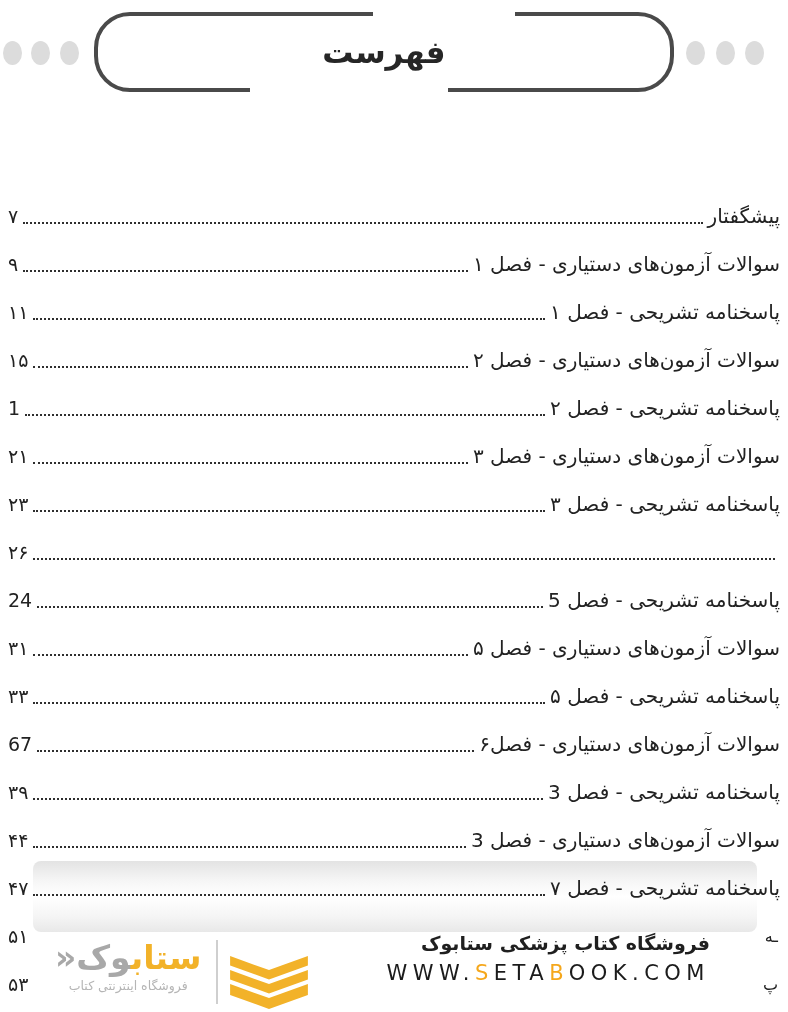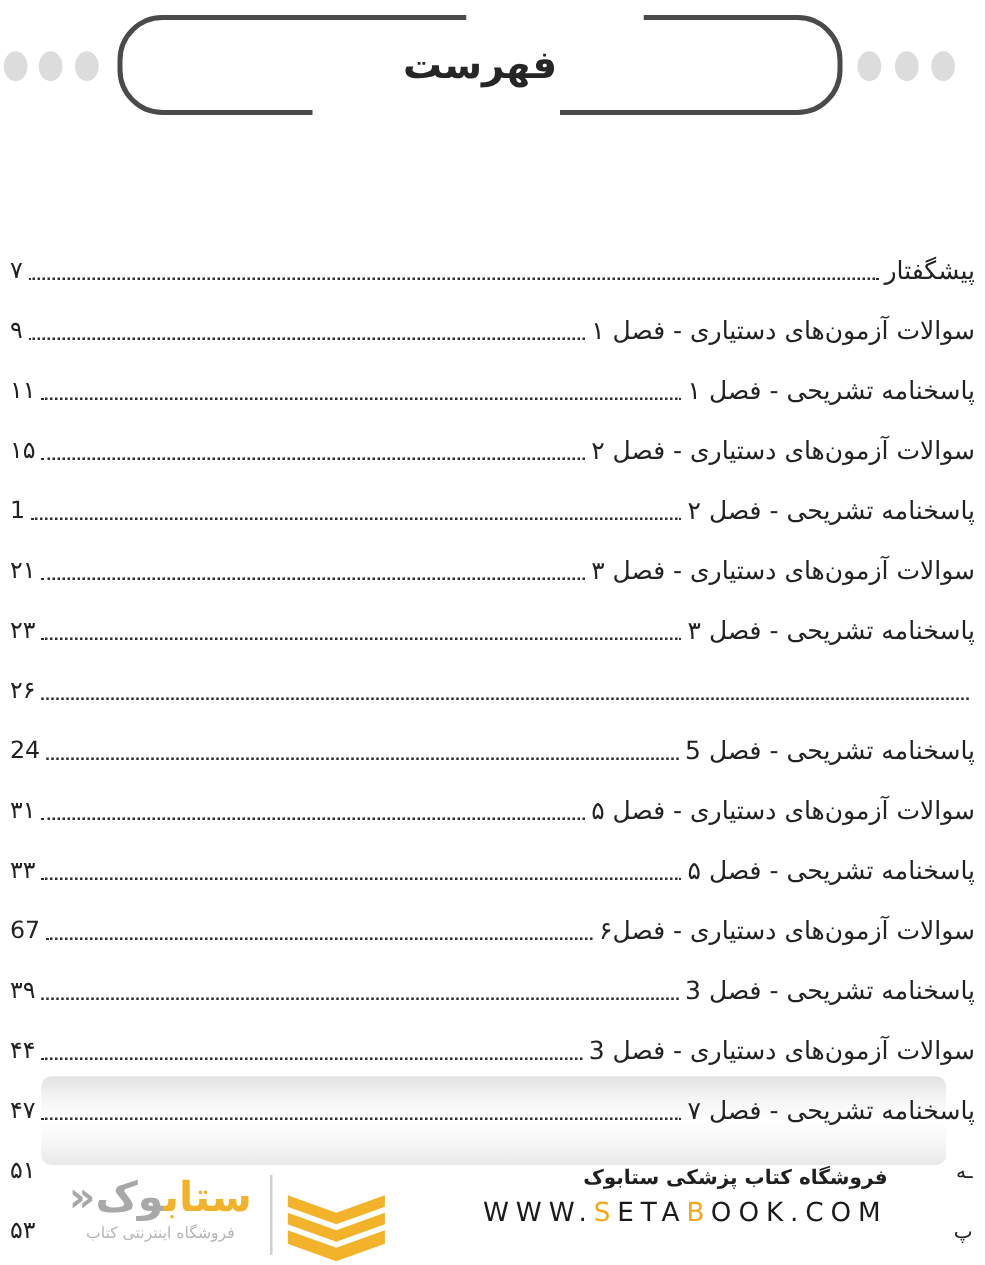--- a/index.html
+++ b/index.html
@@ -66,21 +66,21 @@
   .wordmark-col{display:flex;flex-direction:column;align-items:center;margin-top:4px;}
   .wordmark{font-size:33px;font-weight:bold;direction:rtl;line-height:1.1;white-space:nowrap;}
   .wm-yellow{color:var(--brand-gold);}
   .wm-gray{color:var(--logo-gray);}
   .tagline{font-size:12.5px;color:#B5B5B5;margin-top:2px;direction:rtl;white-space:nowrap;}
   .logo-divider{width:2px;height:64px;background:#CFCFCF;margin:4px 12px 0 14px;}
   .chevron{margin-top:17px;}
 
   .shop{position:absolute;right:33px;top:2px;text-align:right;}
   .shop-name{
-    font-size:16px;font-weight:600;color:#1f1f1f;direction:rtl;white-space:nowrap;
+    font-size:19px;font-weight:600;color:#1f1f1f;direction:rtl;white-space:nowrap;
   }
   .url{
     margin-top:7px;font-size:21px;font-weight:normal;color:#1b1b1b;
     letter-spacing:5.5px;direction:ltr;white-space:nowrap;text-align:center;
   }
   .url .accent{color:#F5A71B;}
 </style>
 </head>
 <body>
 

